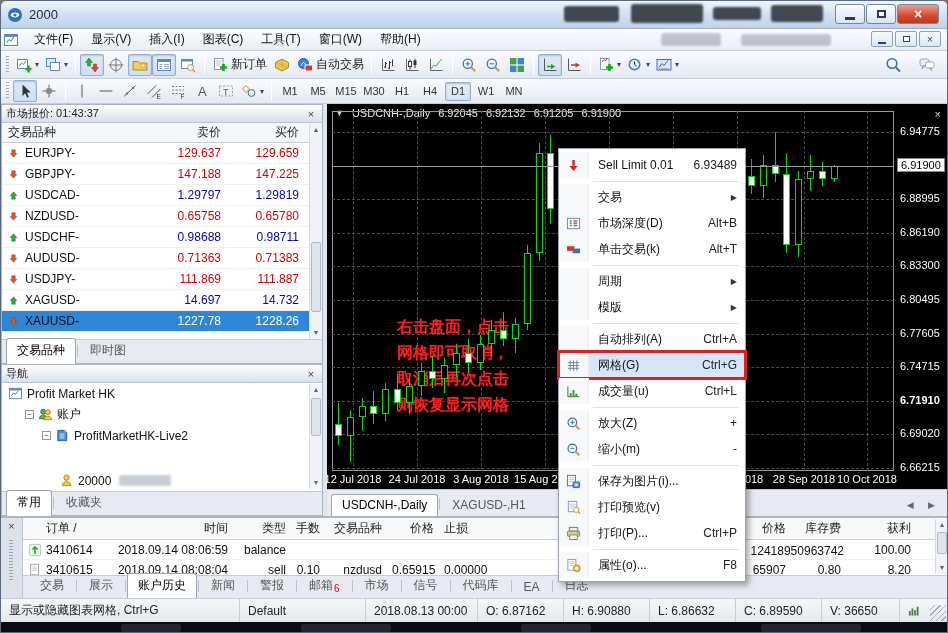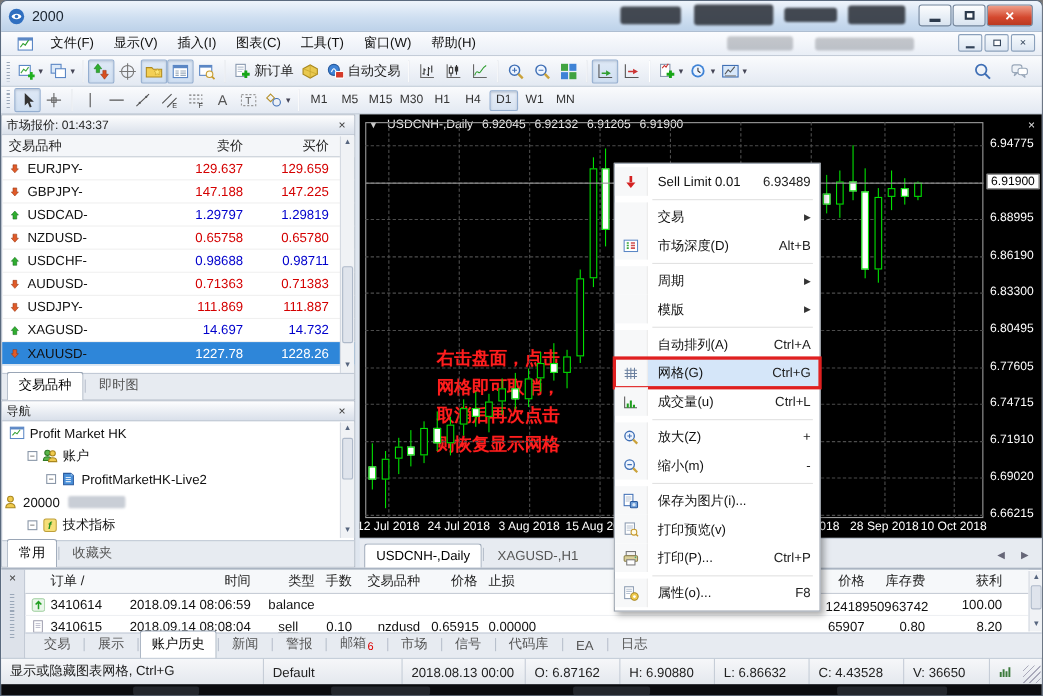--- a/index.html
+++ b/index.html
@@ -15,21 +15,21 @@
   .wbtns{position:absolute;right:8px;top:3px;display:flex;gap:1px;}
   .wbtn{width:30px;height:20px;border:1px solid #76879c;border-radius:3px;
     background:linear-gradient(#fcfdfe,#d9e4f0);display:flex;align-items:center;justify-content:center;}
   .wbtn.close{background:linear-gradient(#f0a18c,#d4482e 60%,#b93a22);width:42px;}
   .wbtn .min{display:block;width:10px;height:3px;background:#2c3a4c;margin-top:8px;}
   .wbtn .rest{display:block;width:9px;height:8px;border:2px solid #2c3a4c;background:#fff;}
   .wbtn.close span{color:#fff;font-weight:bold;font-size:14px;line-height:1;}
   
   .menubar{position:absolute;left:0;top:28px;width:948px;height:22px;
     background:linear-gradient(#fbfcfe,#e9eef6);border-bottom:1px solid #c4ccd8;
-    display:flex;align-items:center;padding-left:12px;}
+    display:flex;align-items:center;padding-left:0;}
   .menu-item{padding:2px 9px;cursor:default;}
   .child-icon{width:18px;height:16px;margin:0 4px 0 2px;}
   .cbtns{position:absolute;right:6px;top:2px;display:flex;gap:2px;}
   .cbtn{width:22px;height:16px;border:1px solid #8aa0bb;border-radius:2px;background:linear-gradient(#f6fafd,#dce6f2);
         display:flex;align-items:center;justify-content:center;font-size:10px;color:#33445a;}
   .cbtn .min{width:8px;height:2px;background:#33445a;margin-top:7px;}
   .cbtn .rest{width:7px;height:6px;border:1.5px solid #33445a;background:#fff;}
   
   .toolbar{position:absolute;left:0;width:948px;background:linear-gradient(#fafbfd,#e3e9f2);
     border-bottom:1px solid #c4ccd8;display:flex;align-items:center;padding-left:3px;}
@@ -664,21 +664,21 @@
           <span class="exp">−</span>
           <span>
             <svg width="15" height="15" viewBox="0 0 16 16">
               <path d="M3 2.5h7l2.5 2v9H3z" fill="#4a90d9" stroke="#2a5a9e"></path>
               <path d="M10 2.5l2.5 2H10z" fill="#9cc3ec"></path>
               <path d="M5 6.5h5M5 8.5h5M5 10.5h5" stroke="#dce9f8"></path>
             </svg>
           </span>
           <span>ProfitMarketHK-Live2</span>
         </div>
-        <div class="tree-row" style="">
+        <div class="tree-row" style="padding-left: 57px; margin-top: 24px;">
           <span>
             <svg width="15" height="15" viewBox="0 0 16 16">
               <circle cx="8" cy="5" r="2.8" fill="#f0cb4e" stroke="#a8861e"></circle>
               <path d="M3.5 13.5c0-3 2.5-4.2 4.5-4.2s4.5 1.2 4.5 4.2z" fill="#f0cb4e" stroke="#a8861e"></path>
             </svg>
           </span>
           <span>20000</span>
           <span class="redact-chip" style="width: 52px;"></span>
         </div>
         <div class="tree-row" style="padding-left: 23px;">
@@ -740,21 +740,21 @@
       <div class="ytick" style="top: 121.8px;">6.86190</div>
       <div class="gridh" style="left: 5px; top: 162.4px; width: 562px;"></div>
       <div class="ytick" style="top: 155.4px;">6.83300</div>
       <div class="gridh" style="left: 5px; top: 196px; width: 562px;"></div>
       <div class="ytick" style="top: 189px;">6.80495</div>
       <div class="gridh" style="left: 5px; top: 229.6px; width: 562px;"></div>
       <div class="ytick" style="top: 222.6px;">6.77605</div>
       <div class="gridh" style="left: 5px; top: 263.2px; width: 562px;"></div>
       <div class="ytick" style="top: 256.2px;">6.74715</div>
       <div class="gridh" style="left: 5px; top: 296.8px; width: 562px;"></div>
-      <div class="ytick" style="top: 289.8px;">6.71910</div>
+      <div class="ytick" style="top: 289.8px; font-weight: bold;">6.71910</div>
       <div class="gridh" style="left: 5px; top: 330.4px; width: 562px;"></div>
       <div class="ytick" style="top: 323.4px;">6.69020</div>
       <div class="gridh" style="left: 5px; top: 364px; width: 562px;"></div>
       <div class="ytick" style="top: 357px;">6.66215</div>
       <div class="wick" style="left: 11px; top: 298.646px; height: 42.408px;"></div>
       <div class="body" style="left: 8px; top: 319.849px; height: 11.78px; background: rgb(255, 255, 255);"></div>
       <div class="wick" style="left: 22.8px; top: 305.714px; height: 51.832px;"></div>
       <div class="body" style="left: 19.8px; top: 312.781px; height: 18.848px; background: rgb(0, 0, 0);"></div>
       <div class="wick" style="left: 34.6px; top: 293.933px; height: 32.984px;"></div>
       <div class="body" style="left: 31.6px; top: 302.18px; height: 10.602px; background: rgb(0, 0, 0);"></div>
@@ -876,20 +876,30 @@
         <span class="cm-icon">
           <svg width="15" height="15" viewBox="0 0 16 16">
             <rect x="1.5" y="2.5" width="13" height="11" fill="#fff" stroke="#5b87c5"></rect>
             <path d="M4 5.2h2M4 7.7h2M4 10.2h2" stroke="#3aa63a" stroke-width="1.6"></path>
             <path d="M8 5.2h4M8 7.7h4M8 10.2h4" stroke="#d05050" stroke-width="1.6"></path>
           </svg>
         </span>
         <span class="cm-label">市场深度(D)</span>
         <span class="cm-right">Alt+B</span>
       </div>
+      <div class="cm-item">
+        <span class="cm-icon">
+          <svg width="15" height="15" viewBox="0 0 16 16">
+            <rect x="1" y="4.5" width="8" height="5" fill="#d43a2a"></rect>
+            <rect x="7" y="7" width="8" height="5" fill="#3f6fb5"></rect>
+          </svg>
+        </span>
+        <span class="cm-label">单击交易(k)</span>
+        <span class="cm-right">Alt+T</span>
+      </div>
       <div class="cm-sep"></div>
       <div class="cm-item">
         <span class="cm-icon"></span>
         <span class="cm-label">周期</span>
         <span class="cm-arrow">▶</span>
       </div>
       <div class="cm-item">
         <span class="cm-icon"></span>
         <span class="cm-label">模版</span>
         <span class="cm-arrow">▶</span>
@@ -1033,21 +1043,21 @@
         </div>
         <div class="t-row">
           <span class="t-cell" style="width: 18px;">
             <svg width="14" height="14" viewBox="0 0 16 16">
               <rect x="3" y="1.5" width="9" height="12" fill="#fff" stroke="#99a"></rect>
               <path d="M5 4.5h5M5 6.5h5M5 8.5h5" stroke="#bbc"></path>
             </svg>
           </span>
           <span class="t-cell" style="width: 70px;">3410615</span>
           <span class="t-cell" style="width: 122px; text-align: right;">2018.09.14 08:08:04</span>
-          <span class="t-cell" style="width: 58px; text-align: center; text-decoration: underline;">sell</span>
+          <span class="t-cell" style="width: 58px; text-align: right; text-decoration: underline;">sell</span>
           <span class="t-cell" style="width: 34px; text-align: right;">0.10</span>
           <span class="t-cell" style="width: 62px; text-align: right;">nzdusd</span>
           <span class="t-cell" style="width: 52px; text-align: right;">0.65915</span>
           <span class="t-cell" style="width: 52px; text-align: right;">0.00000</span>
           <span class="t-cell" style="width: 219px; text-align: right;"></span>
           <span class="t-cell" style="width: 81px; text-align: right;">65907</span>
           <span class="t-cell" style="width: 55px; text-align: right;">0.80</span>
           <span class="t-cell" style="width: 70px; text-align: right;">8.20</span>
         </div>
       </div>
@@ -1082,21 +1092,21 @@
   <div class="t-comment" style="right: 105px; top: 26px;">12418950963742</div>
     </div>
 
   <div class="statusbar" id="statusbar">
     <div class="sb-cell sb-hint">显示或隐藏图表网格, Ctrl+G</div>
   <div class="sb-cell" style="width: 126px;">Default</div>
       <div class="sb-cell" style="width: 112px;">2018.08.13 00:00</div>
       <div class="sb-cell" style="width: 86px;">O: 6.87162</div>
       <div class="sb-cell" style="width: 86px;">H: 6.90880</div>
       <div class="sb-cell" style="width: 86px;">L: 6.86632</div>
-      <div class="sb-cell" style="width: 86px;">C: 4.43528</div>
+      <div class="sb-cell" style="width: 86px;">C: 6.89590</div>
       <div class="sb-cell" style="width: 78px;">V: 36650</div>
       <div class="sb-cell">
         <svg width="14" height="14" viewBox="0 0 16 16">
           <path d="M2 13V8M5 13V5M8 13V7M11 13V3" stroke="#3c7a3c" stroke-width="2"></path>
         </svg>
       </div>
       <div class="sb-grip"></div>
     </div>
   <div class="taskstrip">
     <div class="b" style="left:120px;width:60px"></div>

